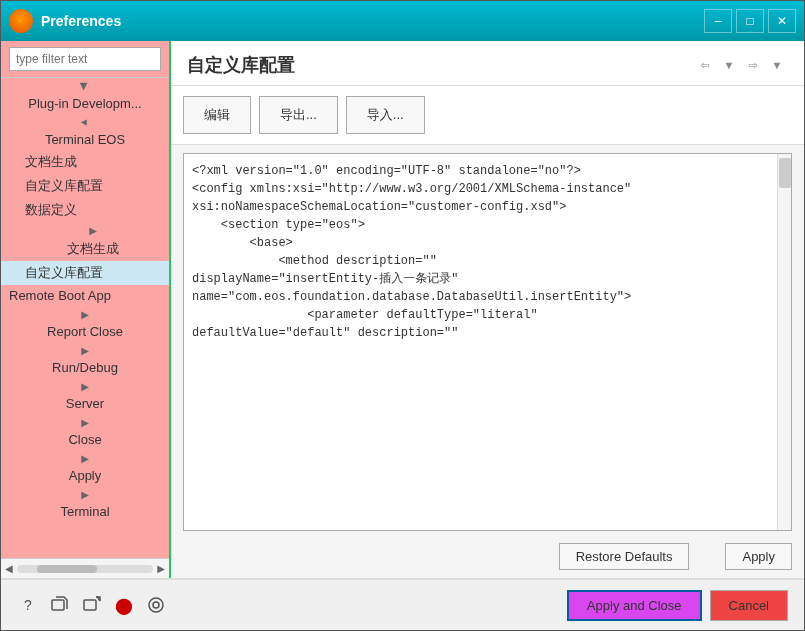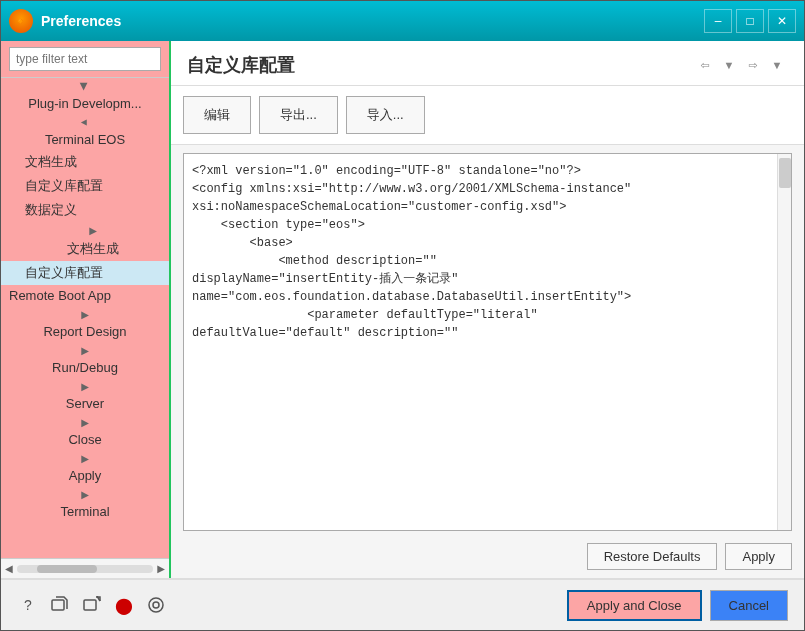--- a/index.html
+++ b/index.html
@@ -154,20 +154,21 @@
       display: flex; justify-content: flex-end; gap: 8px;
       padding: 4px 12px 8px;
     }
     .action-btn {
       padding: 5px 16px;
       border: 1px solid #aaa;
       background: #f8f8f8;
       cursor: pointer;
       font-size: 13px;
       color: #333;
+      margin-left: 28px;
     }
 
     
     .footer {
       height: 52px;
       background: #f0f0f0;
       border-top: 2px solid #ddd;
       display: flex; align-items: center; justify-content: space-between;
       padding: 0 16px;
       flex-shrink: 0;
@@ -175,28 +176,28 @@
     .footer-icons { display: flex; gap: 10px; align-items: center; }
     .footer-icon {
       width: 22px; height: 22px;
       display: flex; align-items: center; justify-content: center;
       cursor: pointer; color: #555; font-size: 14px;
     }
     .footer-btns { display: flex; gap: 8px; }
     .footer-btn {
       padding: 6px 18px;
       border: 1px solid #aaa;
-      background: #3b82f6;
+      background: #ef4444;
       cursor: pointer;
       font-size: 13px;
       color: #333;
     }
     .footer-btn.primary {
       border: 2px solid #005fa3;
-      background: #fca5a5;
+      background: #d946ef;
     }
   </style>
 </head>
 <body>
 
 <div class="window">
 
   <div class="titlebar">
     <div class="titlebar-left">
       <div class="titlebar-logo">🔸</div>
@@ -242,21 +243,21 @@
         </div>
         <div class="tree-item child selected">
           <span>自定义库配置</span>
         </div>
 
         <div class="tree-item">
           <span>Remote Boot App</span>
         </div>
         <div class="tree-item parent">
           <span class="tree-chevron">▶</span>
-          <span>Report Design</span>
+          <span>Report Close</span>
         </div>
         <div class="tree-item parent">
           <span class="tree-chevron">▶</span>
           <span>Run/Debug</span>
         </div>
         <div class="tree-item parent">
           <span class="tree-chevron">▶</span>
           <span>Server</span>
         </div>
         <div class="tree-item parent">

